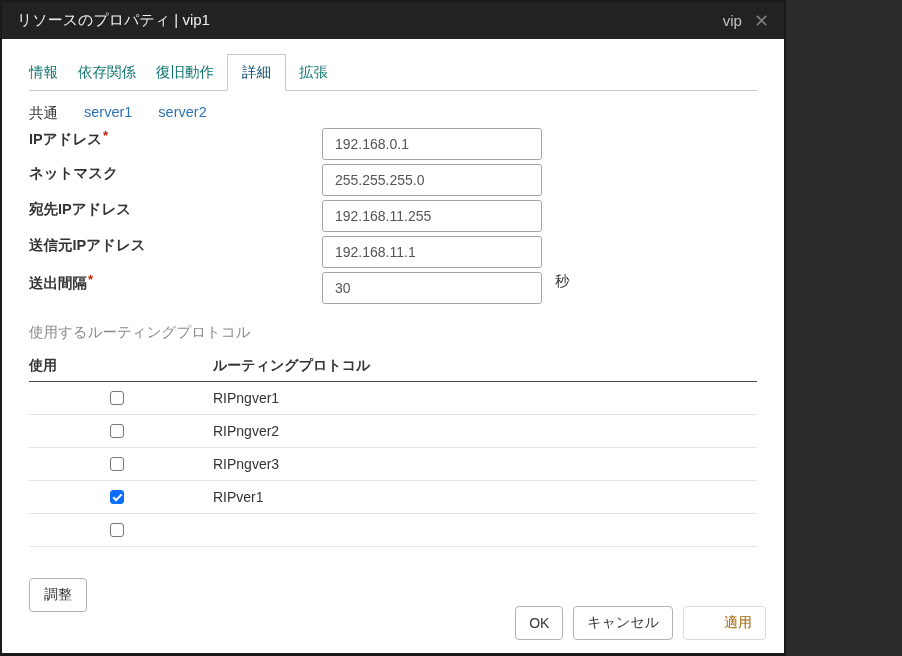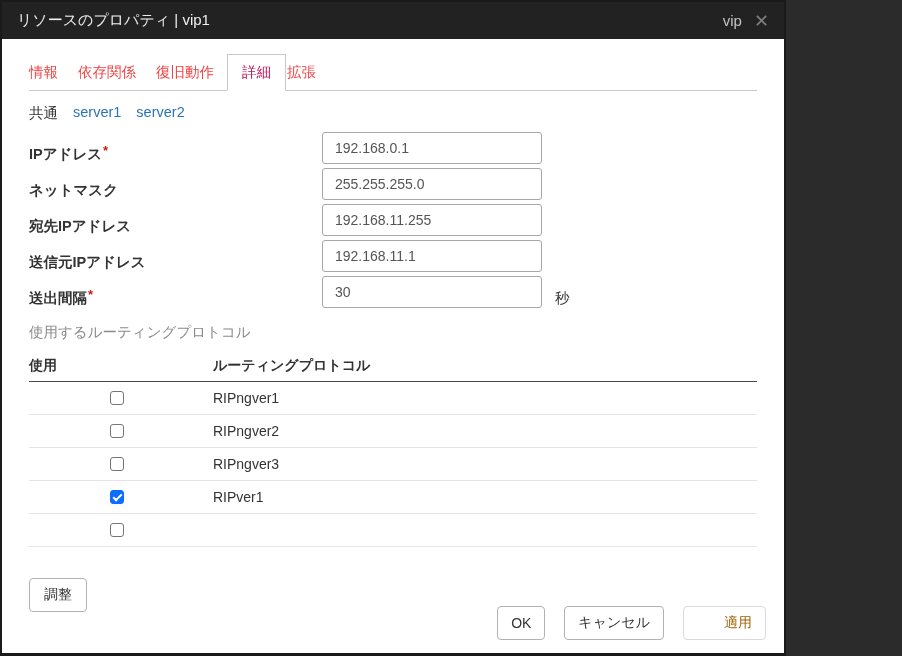--- a/index.html
+++ b/index.html
@@ -24,37 +24,37 @@
   .titlebar .close {
     color: #7d7d7d; font-size: 18px; font-weight: bold;
     margin-left: 12px; cursor: pointer; line-height: 1;
   }
 
   
   .content { padding: 15px 27px 0 27px; }
 
   .tabs { display: flex; align-items: flex-end; border-bottom: 1px solid #c9c9c9; }
   .tab {
-    font-size: 14.5px; color: #ef4444; padding: 8px 0; margin-right: 20px;
+    font-size: 14.5px; color: #0f766e; padding: 8px 0; margin-right: 20px;
     cursor: pointer; white-space: nowrap;
   }
   .tab.active {
-    color: #be185d; background: #fff;
+    color: #0c4a6e; background: #fff;
     border: 1px solid #c9c9c9; border-bottom: 1px solid #fff;
-    margin-bottom: -1px; margin-left: -7px; margin-right: 1px;
+    margin-bottom: -1px; margin-left: -7px; margin-right: 13px;
     padding: 8px 14px;
   }
 
-  .server-tabs { display: flex; gap: 15px; margin: 13px 0 5px 0; font-size: 14.5px; }
+  .server-tabs { display: flex; gap: 26px; margin: 13px 0 5px 0; font-size: 14.5px; }
   .stab { color: #2b74b8; cursor: pointer; }
   .stab.active { color: #333; cursor: default; }
 
   
   .form { margin-top: 3px; }
-  .field-row { display: flex; align-items: flex-end; height: 36px; }
+  .field-row { display: flex; align-items: flex-start; height: 36px; }
   .field-label { width: 293px; font-weight: bold; font-size: 14.5px; color: #333; }
   .req { color: #cb1b00; font-size: 13px; vertical-align: 4px; margin-left: 1px; }
   .field-input {
     width: 220px; height: 32px; border: 1px solid #a6a6a6; border-radius: 3px;
     padding: 0 12px; font-size: 14px; color: #555;
     font-family: "Liberation Sans", "DejaVu Sans", sans-serif;
     outline: none; background: #fff;
   }
   .unit { margin-left: 13px; font-size: 14.5px; color: #333; }
 
@@ -88,21 +88,21 @@
 
   
   .btn {
     background: #fff; border: 1px solid #b2b2b2; border-radius: 4px;
     color: #333; font-size: 14px; padding: 7px 13px; cursor: pointer;
     font-family: "Liberation Sans", "DejaVu Sans", sans-serif;
   }
   .tune-btn { margin-top: 31px; padding: 7px 14px; }
   .footer {
     position: absolute; right: 18px; bottom: 13px;
-    display: flex; gap: 19px;
+    display: flex; gap: 10px;
   }
   .btn.disabled { color: #a16207; border-color: #dadada; cursor: default; padding-left: 40px; }
 </style>
 </head>
 <body>
 
 <div class="dialog">
 
   <div class="titlebar">
     <span class="title">リソースのプロパティ | vip1</span>

